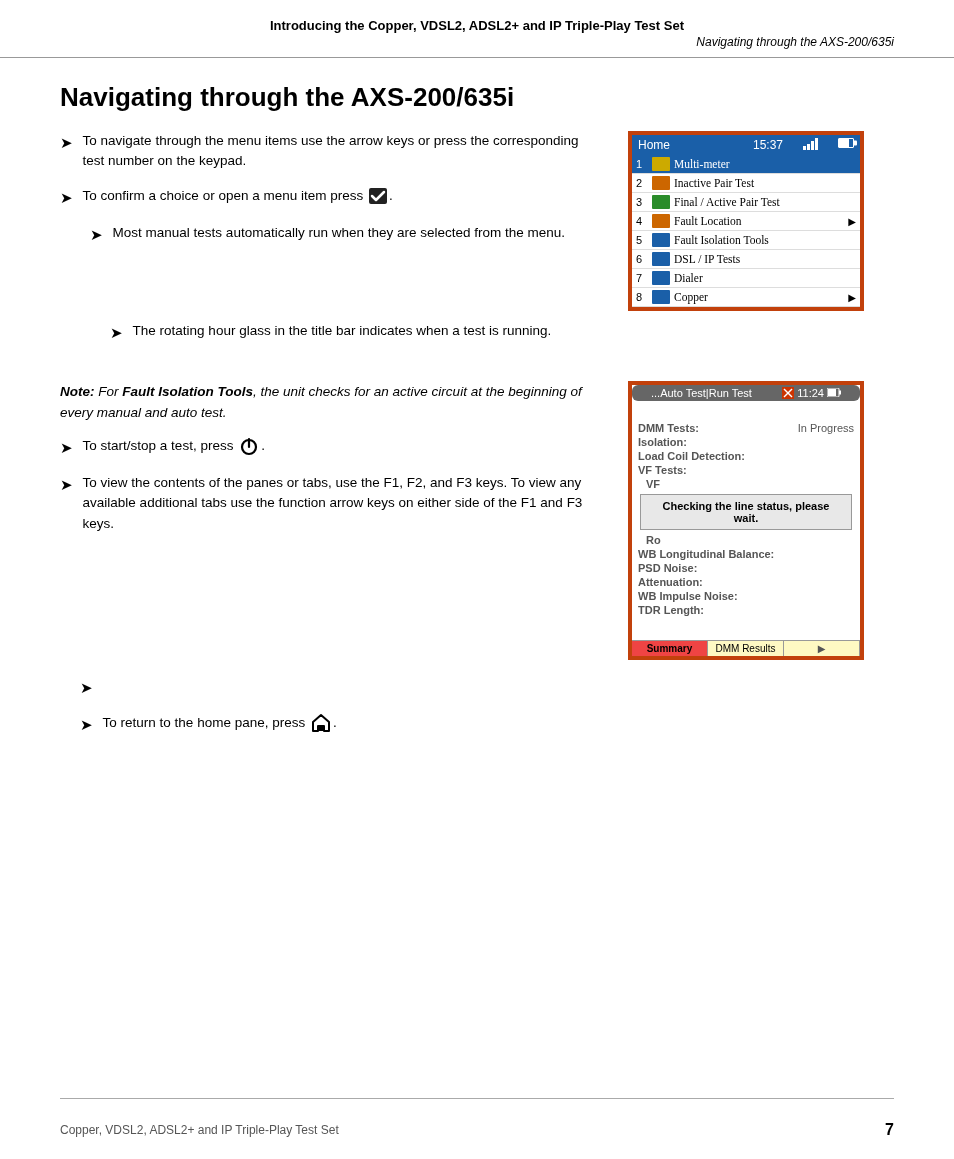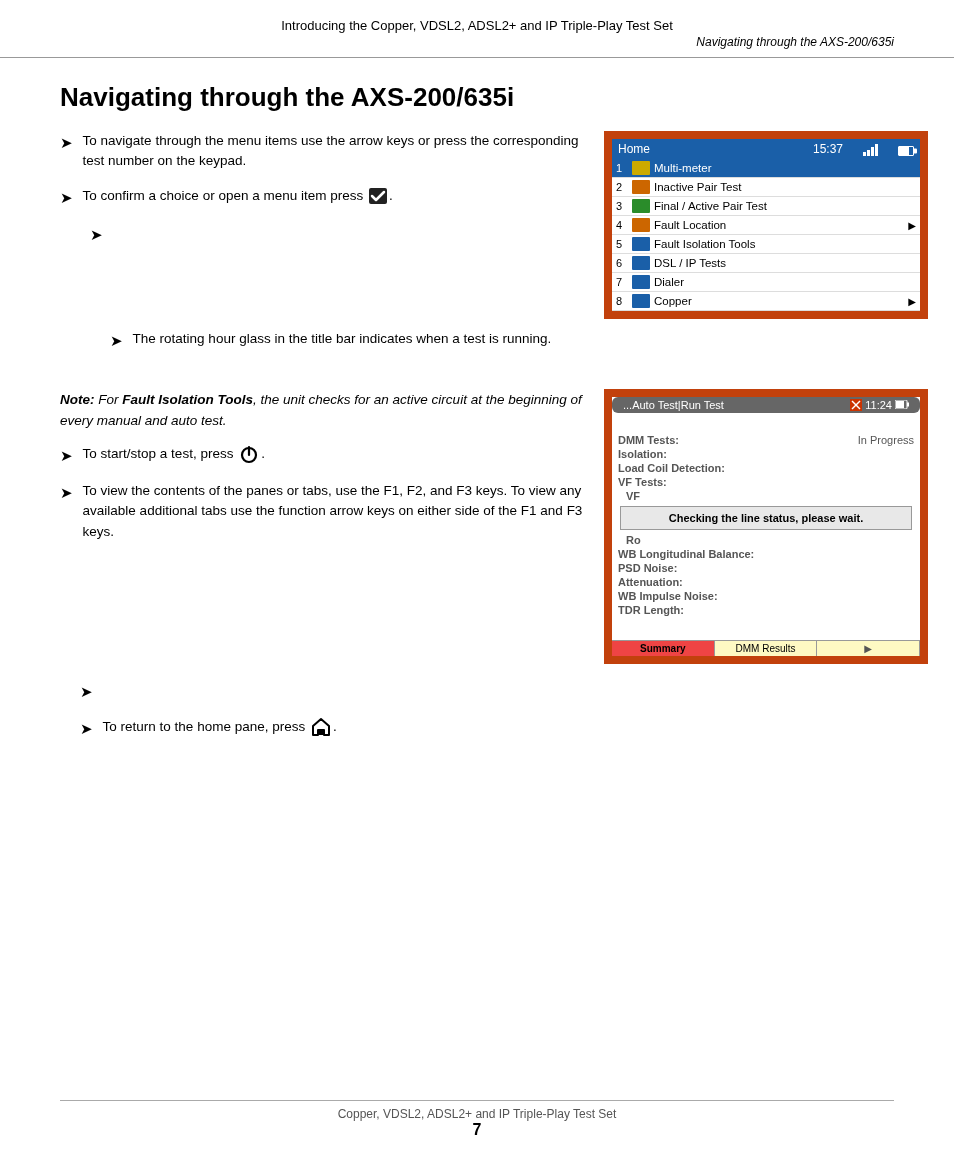--- a/index.html
+++ b/index.html
@@ -23,21 +23,21 @@
 
     
     .page-header {
       padding: 18px 60px 8px 60px;
       border-bottom: 1px solid #999;
       margin-bottom: 4px;
     }
 
     .header-title {
       font-family: Arial, sans-serif;
-      font-weight: normal;
+      font-weight: bold;
       font-size: 13px;
       text-align: center;
       display: block;
     }
 
     .header-subtitle {
       font-family: Arial, sans-serif;
       font-style: italic;
       font-size: 12px;
       text-align: right;
@@ -137,23 +137,24 @@
       font-size: 13.5px;
     }
 
     .note-bold {
       font-weight: bold;
       font-style: italic;
     }
 
     
     .device-screen {
-      border: 8px solid #c2410c;
+      border: 4px solid #c2410c;
       background: #fff;
-      width: 324px;
+      width: 236px;
+      margin-left: 24px;
     }
 
     
     .screen1-titlebar {
       background: #1a5fa8;
       color: #fff;
       font-family: Arial, sans-serif;
       font-size: 12px;
       padding: 3px 6px;
       display: flex;
@@ -203,34 +204,35 @@
     }
     .menu-icon-blue {
       background: #1a5fa8;
     }
     .menu-icon-yellow {
       background: #ccaa00;
     }
 
     .menu-label {
       flex: 1;
+      font-family: Liberation Serif, serif;
     }
 
     .menu-arrow {
       font-size: 10px;
       color: inherit;
     }
 
     
     .screen2-titlebar {
       background: #666;
       color: #fff;
       font-family: Arial, sans-serif;
       font-size: 11px;
-      padding: 2px 11px;
+      padding: 2px 19px;
       display: flex;
       justify-content: space-between;
       align-items: center;
       border-radius: 6px;
     }
 
     .screen2-body {
       font-family: Arial, sans-serif;
       font-size: 11px;
       padding: 20px 4px;
@@ -294,22 +296,21 @@
     
     .page-footer {
       position: absolute;
       bottom: 20px;
       left: 60px;
       right: 60px;
       display: flex;
       justify-content: space-between;
       align-items: center;
       border-top: 1px solid #aaa;
-      padding-top: 6px;
-      flex-direction: column;
+      padding-top: 22px;
     }
 
     .footer-left {
       font-family: Arial, sans-serif;
       font-size: 12px;
       color: #555;
     }
 
     .footer-right {
       font-family: Arial, sans-serif;
@@ -368,29 +369,30 @@
             To confirm a choice or open a menu item press
             <svg class="checkmark-svg" width="18" height="16" viewBox="0 0 18 16">
               <rect x="0" y="0" width="18" height="16" rx="2" fill="#222"></rect>
               <polyline points="3,8 7,12 15,4" stroke="#fff" stroke-width="2.5" fill="none" stroke-linecap="round" stroke-linejoin="round"></polyline>
             </svg>.
           </span>
         </div>
 
         <div class="sub-bullet-item">
           <span class="bullet-arrow">➤</span>
+          <span class="bullet-text">Most manual tests automatically run when they are selected from the menu.</span>
         </div>
 
       </div>
 
       <div class="image-col">
         <div class="device-screen">
           <div class="screen1-titlebar">
             <span>Home</span>
-            <div style="display:flex;align-items:flex-end;gap:20px;">
+            <div style="display:flex;align-items:flex-start;gap:20px;">
               <span>15:37</span>
               <div class="signal-bars">
                 <div class="signal-bar" style="height:4px;"></div>
                 <div class="signal-bar" style="height:6px;"></div>
                 <div class="signal-bar" style="height:9px;"></div>
                 <div class="signal-bar" style="height:12px;"></div>
               </div>
               <span style="display:inline-block;width:16px;height:10px;border:1.5px solid #fff;border-radius:1px;position:relative;">
                 <span style="display:block;position:absolute;right:-4px;top:50%;transform:translateY(-50%);width:3px;height:5px;background:#fff;border-radius:0 1px 1px 0;"></span>
                 <span style="display:block;height:100%;width:70%;background:#fff;border-radius:0;"></span>

